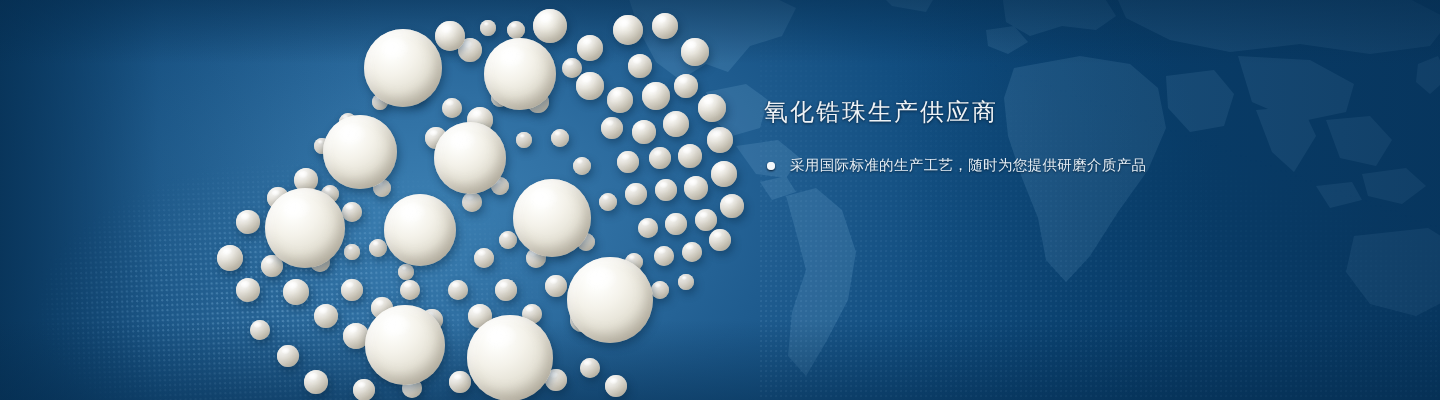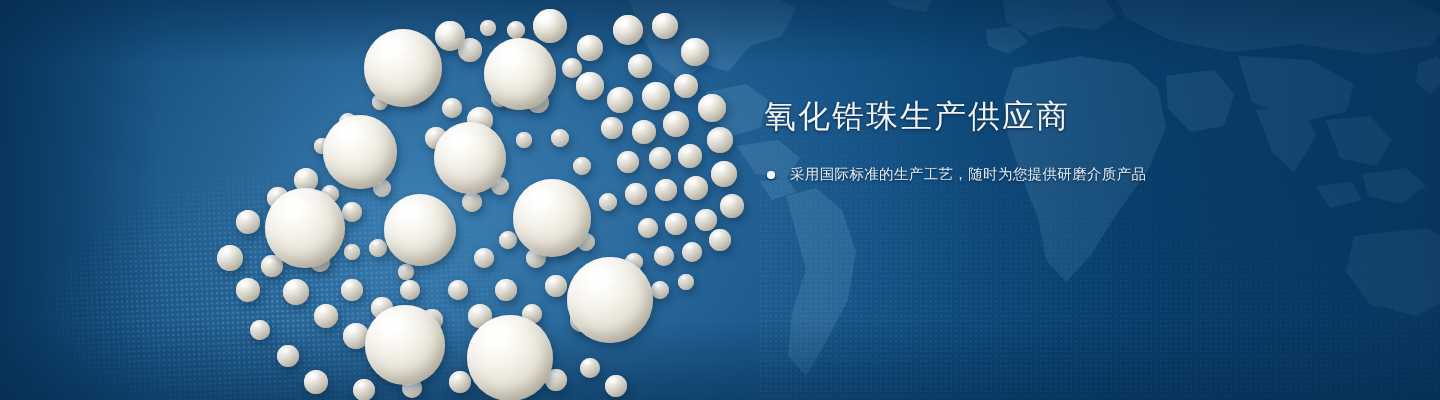--- a/index.html
+++ b/index.html
@@ -97,21 +97,21 @@
   .bead.sm::after{filter:blur(.7px);}
 
   
   .copy{
     position:absolute;
     left:764px;top:98px;
     width:610px;
   }
   .headline{
     margin:0 0 26px 0;
-    font-size:32px;
+    font-size:24px;
     font-weight:400;
     letter-spacing:2.0px;
     color:#eef3f7;
     text-shadow:0 1px 3px rgba(3,26,48,.75), 0 0 1px rgba(3,26,48,.6);
     line-height:1.15;
     white-space:nowrap;
   }
   .bullets{list-style:none;margin:0;padding:0;}
   .bullet{
     position:relative;

